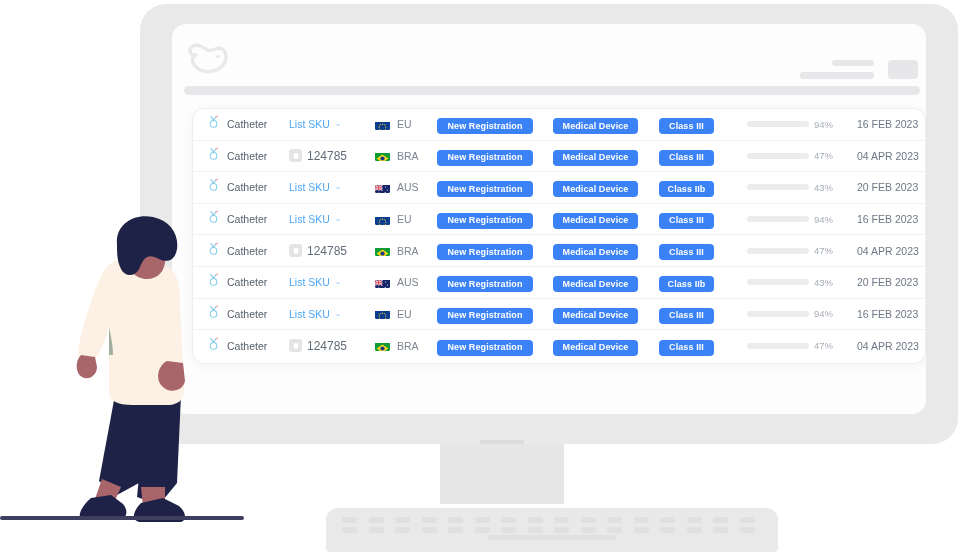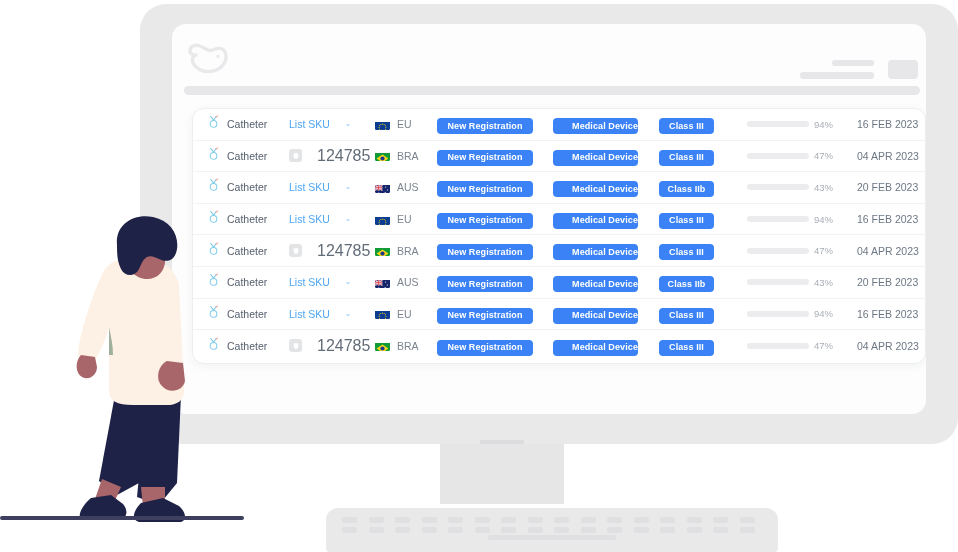--- a/index.html
+++ b/index.html
@@ -34,40 +34,40 @@
   .table-card{position:absolute;left:20px;top:84px;width:732px;height:254px;
               background:#ffffff;border:1px solid #eceef1;border-radius:12px;
               box-shadow:0 2px 10px rgba(40,50,70,.055);overflow:hidden;}
   .row{position:relative;height:31.6px;display:flex;align-items:center;
        border-bottom:1px solid #f0f2f4;box-sizing:border-box;padding:0 0 0 14px;}
   .row:last-child{border-bottom:none;}
 
   .c-prod{width:82px;display:flex;align-items:center;gap:7px;flex:0 0 auto;}
   .prod-label{font-size:10.5px;color:#55606d;white-space:nowrap;}
 
-  .c-sku{width:86px;display:flex;align-items:center;gap:15px;flex:0 0 auto;}
+  .c-sku{width:86px;display:flex;align-items:center;gap:5px;flex:0 0 auto;}
   .sku-link{font-size:10.5px;color:#4ea6f5;white-space:nowrap;}
   .chev{font-size:8px;color:#8fc6f8;line-height:1;}
-  .sku-code{font-size:16px;color:#626c78;white-space:nowrap;}
+  .sku-code{font-size:12px;color:#626c78;white-space:nowrap;}
   .sku-badge{width:13px;height:13px;border-radius:3px;background:#e3e4e6;
              display:inline-flex;align-items:center;justify-content:center;flex:0 0 auto;}
 
   .c-flag{width:62px;display:flex;align-items:center;gap:7px;flex:0 0 auto;}
   .flag{width:15px;height:11px;border-radius:1.5px;flex:0 0 auto;overflow:hidden;position:relative;}
   .flag-label{font-size:10.5px;color:#7b8490;white-space:nowrap;}
 
   .c-reg{width:116px;flex:0 0 auto;}
   .c-type{width:106px;flex:0 0 auto;}
   .c-class{width:88px;flex:0 0 auto;}
 
   .pill{display:inline-block;background:#3b82f6;color:#fff;font-size:9px;
         font-weight:bold;border-radius:4px;padding:3.5px 0;text-align:center;
         letter-spacing:.1px;line-height:1;}
   .pill.reg{width:96px;}
-  .pill.type{width:85px;text-align:right;}
+  .pill.type{width:85px;}
   .pill.cls{width:55px;}
 
   .c-prog{width:108px;display:flex;align-items:center;flex:0 0 auto;}
   .track{width:62px;height:6px;background:#ececee;border-radius:3px;overflow:hidden;flex:0 0 auto;}
   .fill{height:100%;border-radius:3px;}
   .pct{font-size:9.5px;color:#a8aeb6;width:24px;text-align:right;}
 
   .c-date{flex:1 1 auto;font-size:10.5px;color:#6d7784;white-space:nowrap;padding-left:2px;}
 
   

